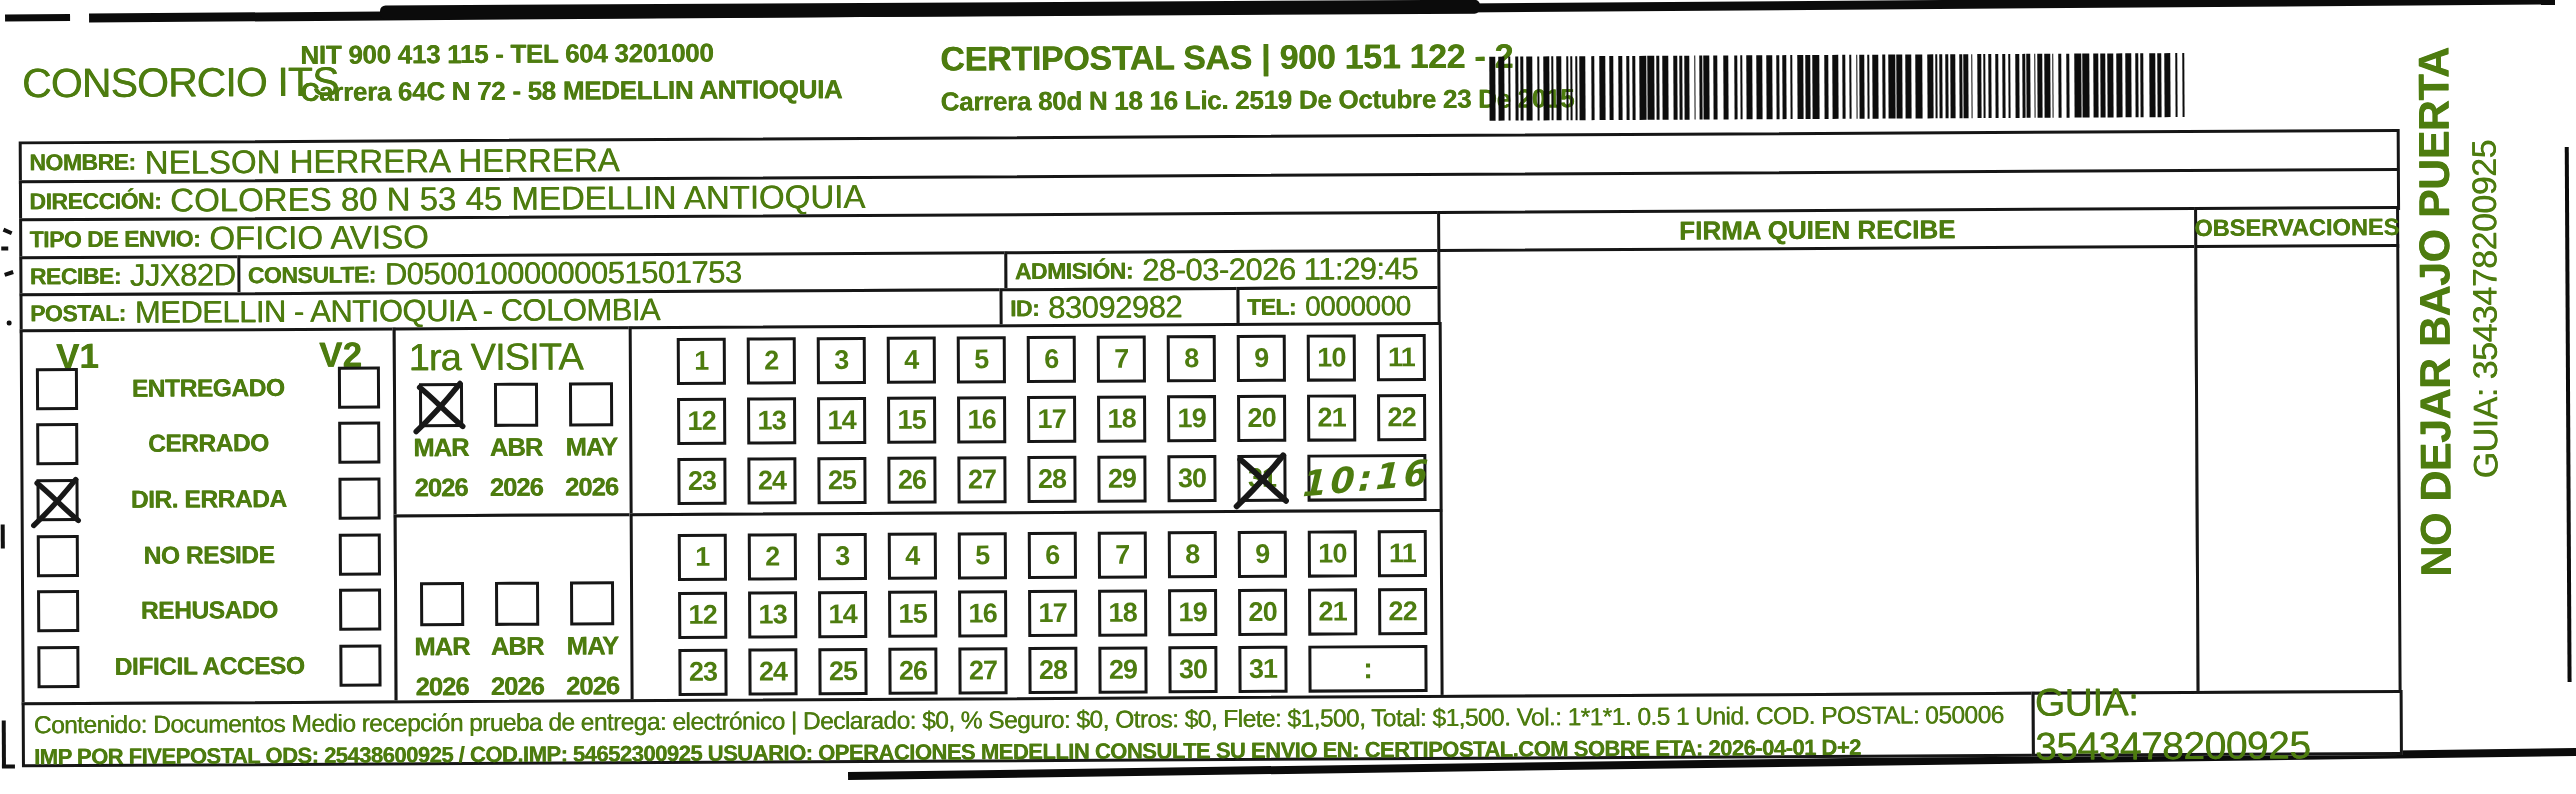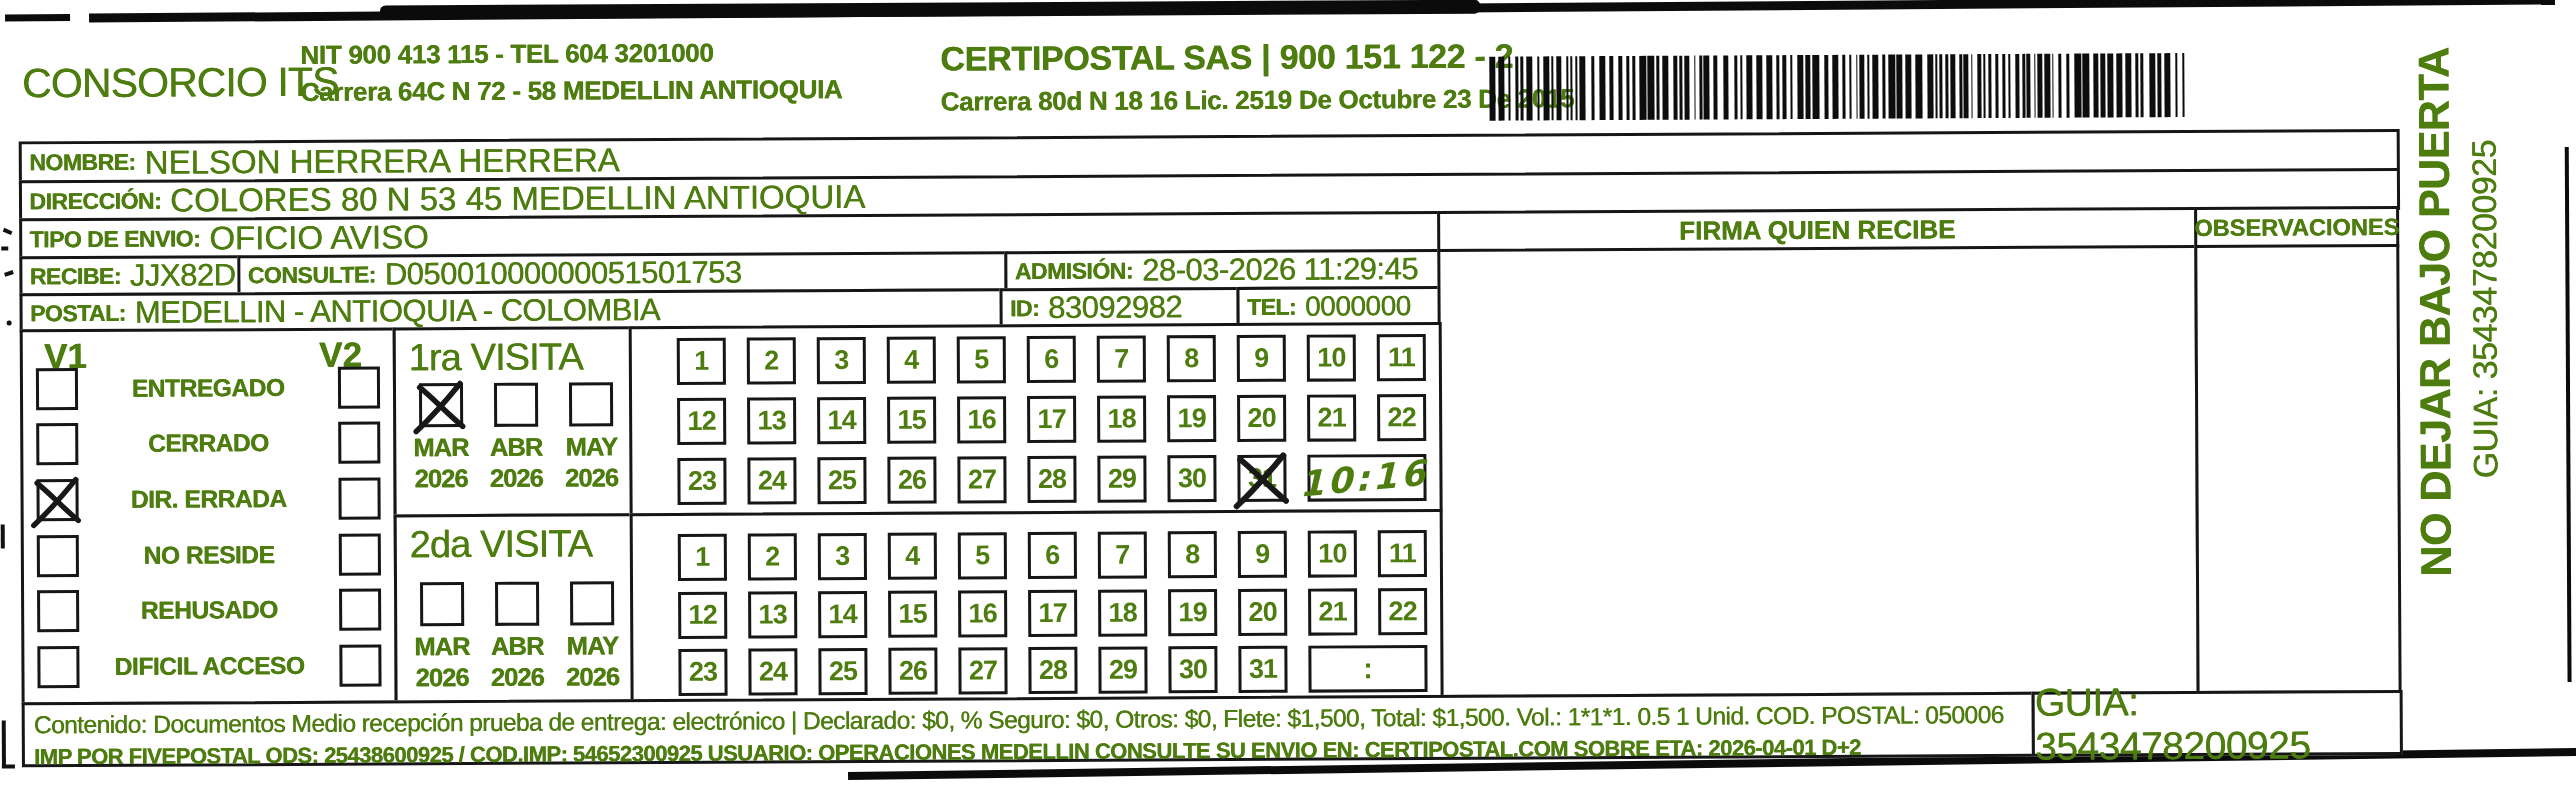--- a/index.html
+++ b/index.html
@@ -33,21 +33,21 @@
   .status-rows{position:absolute;left:0;top:29px;right:0;bottom:7.3px;display:flex;flex-direction:column;justify-content:space-around;padding:0 12.7px;}
   .srow{display:flex;align-items:center;}
   .cb{position:relative;width:42px;height:42px;border:3.6px solid #161616;box-sizing:border-box;flex:none;}
   .slab{flex:1;text-align:center;font-weight:bold;font-size:24.6px;letter-spacing:-0.5px;}
   
   .vtitle{position:absolute;left:12.7px;top:5.5px;font-size:38px;font-weight:normal;letter-spacing:-0.9px;}
   .month-row{position:absolute;left:11px;right:5.5px;display:flex;justify-content:space-between;}
   .month-col{width:67px;display:flex;flex-direction:column;align-items:center;}
   .mcb{position:relative;width:44px;height:44px;border:3.6px solid #161616;box-sizing:border-box;}
   .mlab{margin-top:5.5px;font-size:25.5px;font-weight:bold;letter-spacing:-0.9px;}
-  .ylab{margin-top:2px;font-size:25.5px;font-weight:bold;letter-spacing:-0.9px;}
+  .ylab{margin-top:11px;font-size:25.5px;font-weight:bold;letter-spacing:-0.9px;}
   .day-row{position:absolute;left:45px;width:749px;display:grid;grid-template-columns:repeat(11,49px);column-gap:21px;}
   .dcell{position:relative;height:47px;border:3.6px solid #161616;box-sizing:border-box;display:flex;align-items:center;justify-content:center;font-weight:bold;font-size:27px;letter-spacing:-0.9px;}
   .tcell{position:relative;grid-column:span 2;height:47px;border:3.6px solid #161616;box-sizing:border-box;display:flex;align-items:center;justify-content:center;}
   .tdots{font-size:29px;font-weight:bold;}
   .hand{font-family:"DejaVu Sans",sans-serif;font-style:italic;font-weight:bold;font-size:35px;letter-spacing:3.6px;transform:rotate(-5deg) skewX(-8deg);}
   .xmark{position:absolute;inset:-5.5px;width:calc(100% + 11px);height:calc(100% + 11px);fill:none;stroke:#181818;stroke-width:4.5;stroke-linecap:round;overflow:visible;}
   
   .fline1{font-size:24.6px;letter-spacing:-0.6px;white-space:nowrap;}
   .fline2{font-size:22px;font-weight:bold;letter-spacing:-0.5px;white-space:nowrap;margin-top:5.5px;}
   .guia-big{font-size:39px;letter-spacing:-0.5px;}
@@ -224,21 +224,21 @@
   <div class="cell hdrcell" style="left:1438px;top:218px;width:760px;height:42px;font-size:26px;">
     <span class="ink">FIRMA QUIEN RECIBE</span>
   </div>
   <div class="cell hdrcell" style="left:2195px;top:218px;width:205px;height:42px;font-size:23.6px;">
     <span class="ink">OBSERVACIONES</span>
   </div>
   <div class="cell" style="left:1438px;top:256px;width:760px;height:449px;"></div>
   <div class="cell" style="left:2195px;top:256px;width:205px;height:449px;"></div>
 
   <div class="cell" style="left:20px;top:329px;width:376px;height:376px;">
-    <div class="vhead ink" style="left:21px;">V1</div>
+    <div class="vhead ink" style="left:33px;">V1</div>
     <div class="vhead ink" style="right:31px;">V2</div>
     <div class="status-rows" id="status-rows">
           <div class="srow">
             <div class="cb"></div>
             <div class="slab ink">ENTREGADO</div>
             <div class="cb"></div>
           </div>
           <div class="srow">
             <div class="cb"></div>
             <div class="slab ink">CERRADO</div>
@@ -292,21 +292,20 @@
           </div>
           <div class="month-col">
             <div class="mcb"></div>
             <div class="mlab ink">MAY</div>
             <div class="ylab ink">2026</div>
           </div>
         </div>
   </div>
 
   <div class="cell" style="left:393px;top:516px;width:240px;height:190px;">
-    <div class="vtitle ink">2da VISITA</div>
     <div class="month-row" id="months-1" style="top:65px;">
           <div class="month-col">
             <div class="mcb"></div>
             <div class="mlab ink">MAR</div>
             <div class="ylab ink">2026</div>
           </div>
           <div class="month-col">
             <div class="mcb"></div>
             <div class="mlab ink">ABR</div>
             <div class="ylab ink">2026</div>

